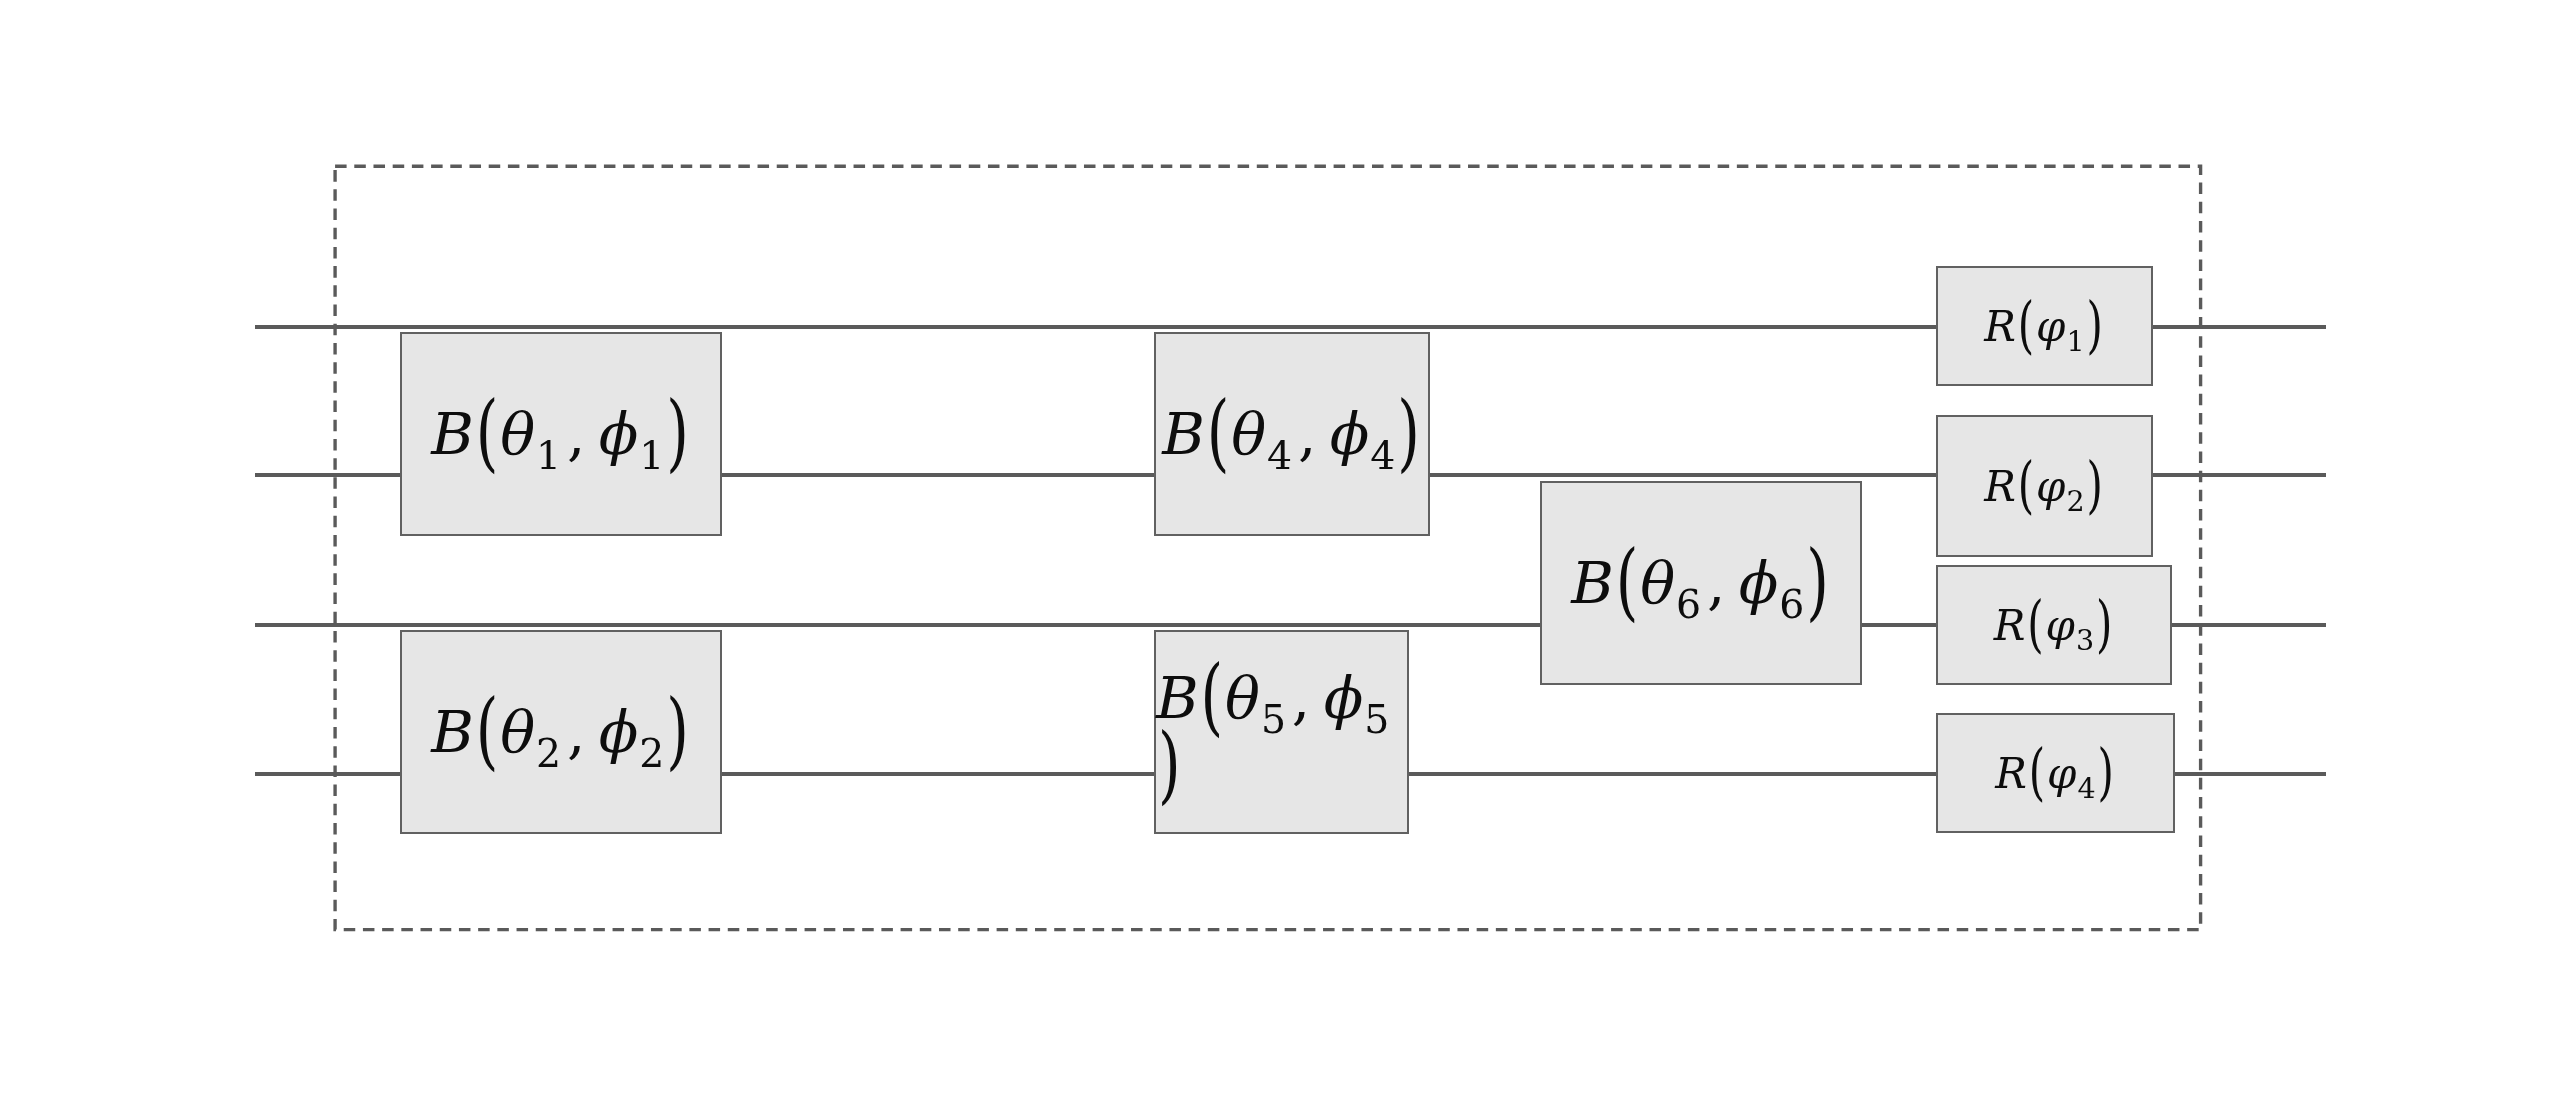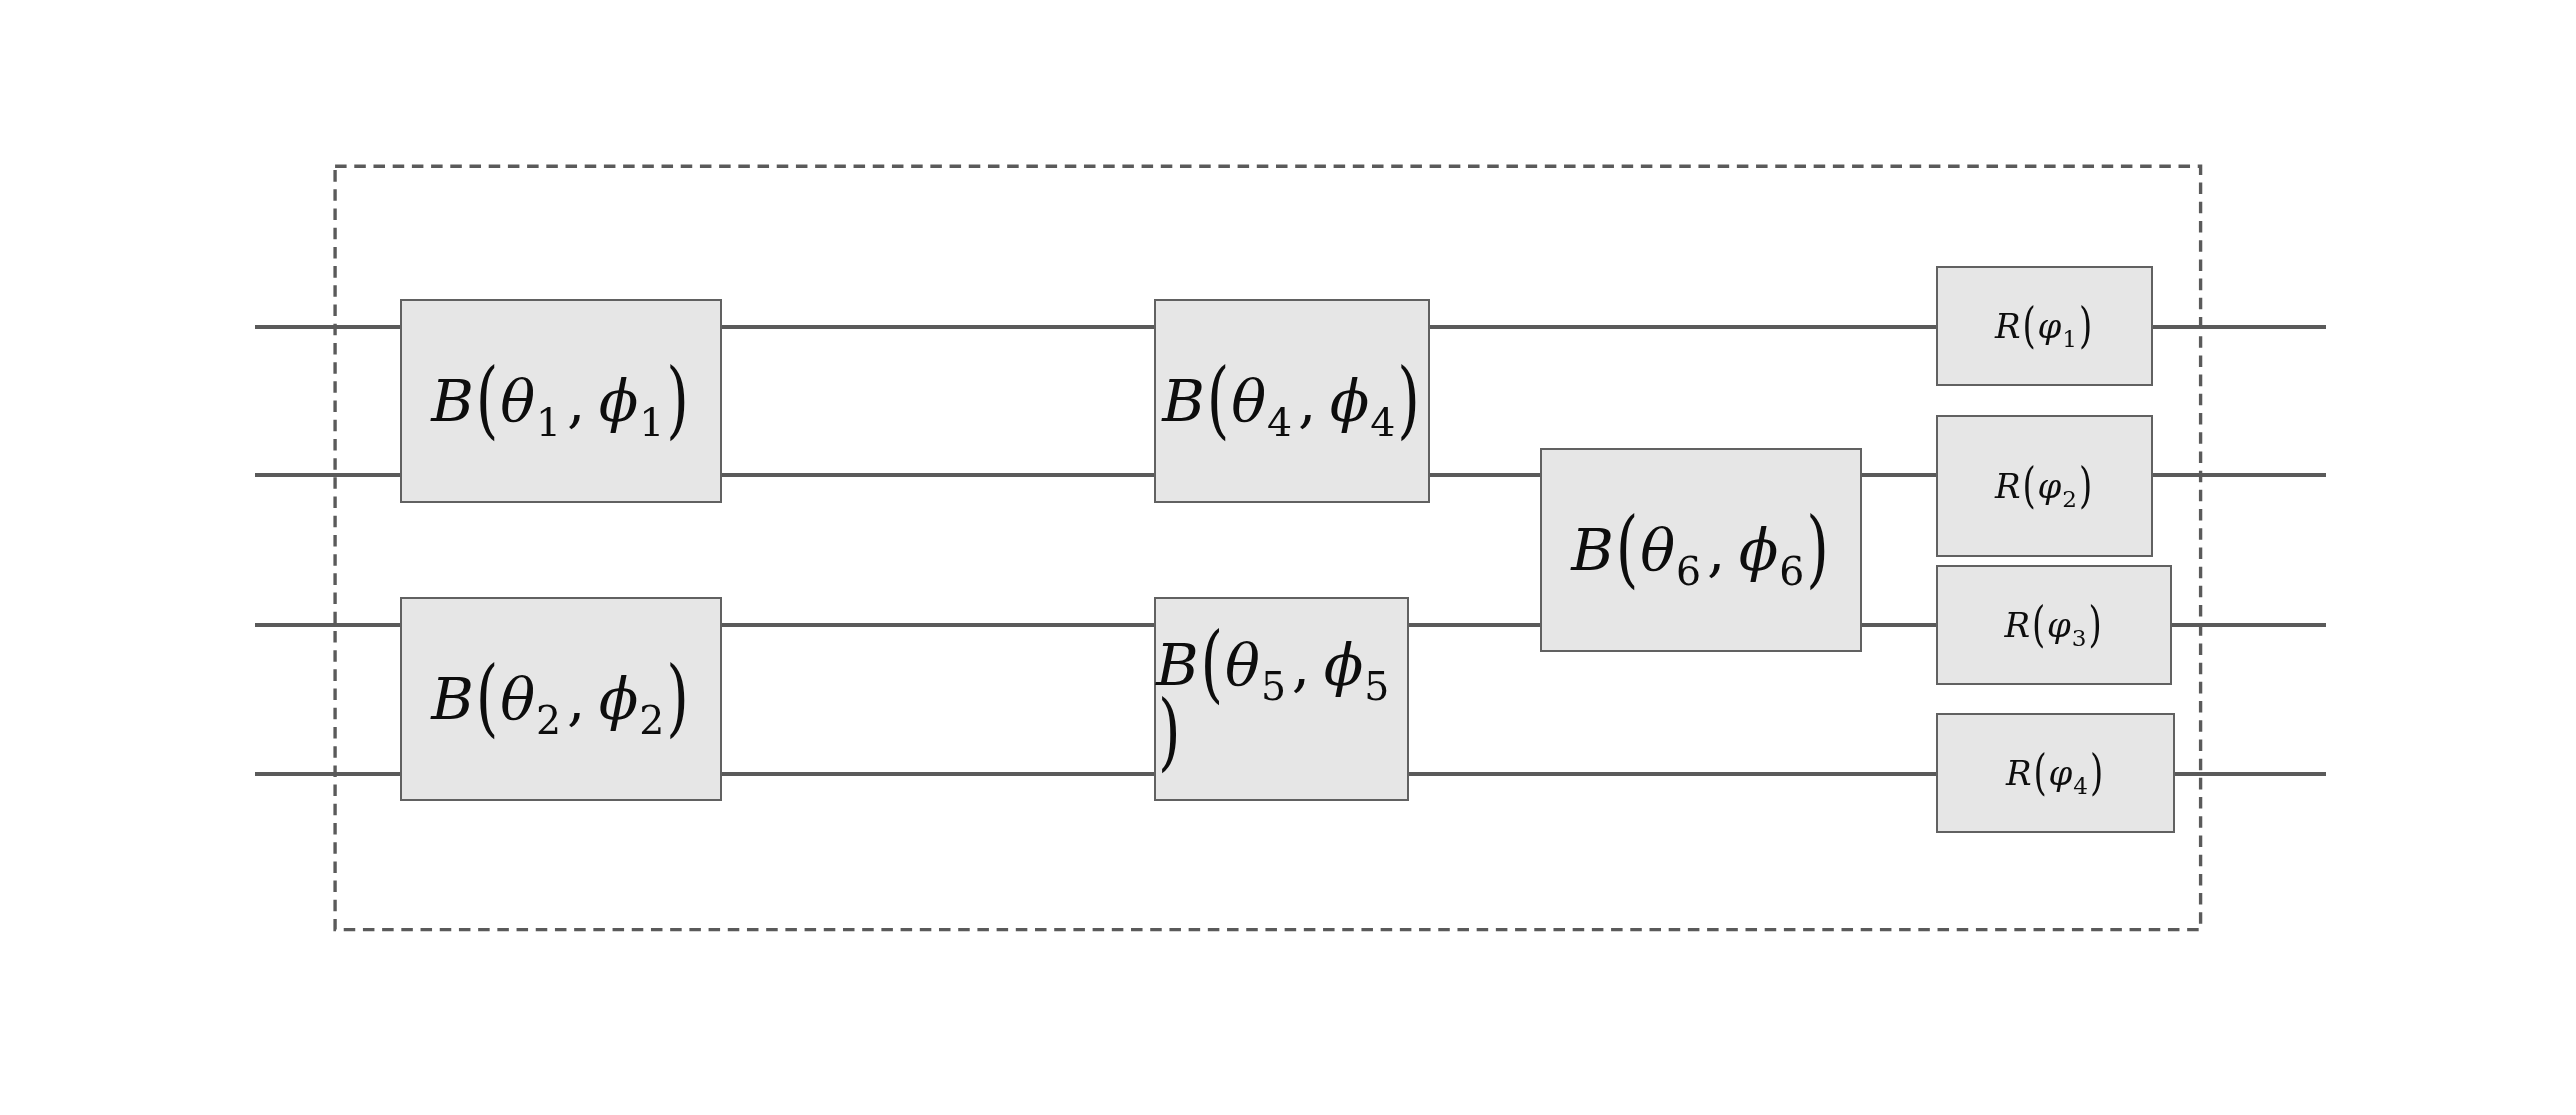--- a/index.html
+++ b/index.html
@@ -22,22 +22,22 @@
   .gate{
     position:absolute;
     background:#e6e6e6;
     border:2.9px solid #616161;
     box-sizing:border-box;
     display:flex;
     align-items:center;
     justify-content:center;
     color:#0d0d0d;
   }
-  .gate.bs{ font-size:58px; }
-  .gate.rot{ font-size:34px; }
+  .gate.bs{ font-size:58px;margin-top:33px; }
+  .gate.rot{ font-size:42px; }
   .m i{
     font-family:"DejaVu Serif", serif;
     font-style:italic;
     font-weight:normal;
   }
   .m sub{
     font-style:normal;
     font-size:0.68em;
     line-height:0;
     vertical-align:-0.38em;

